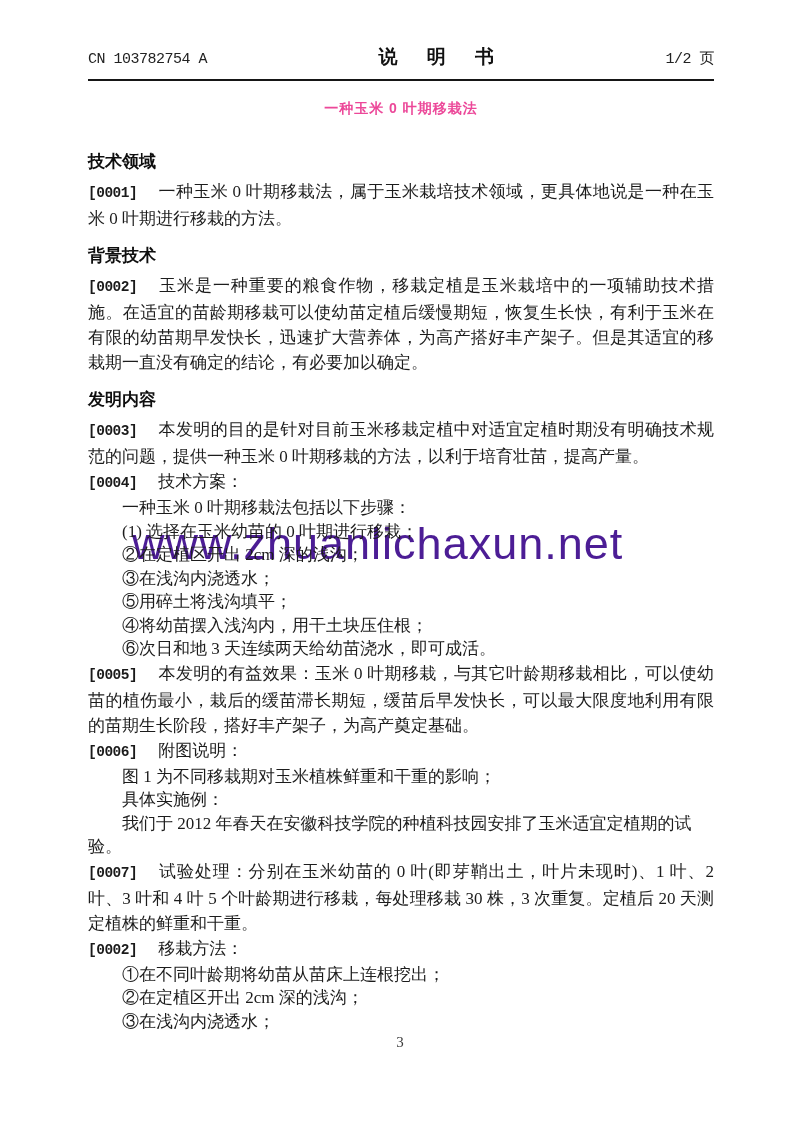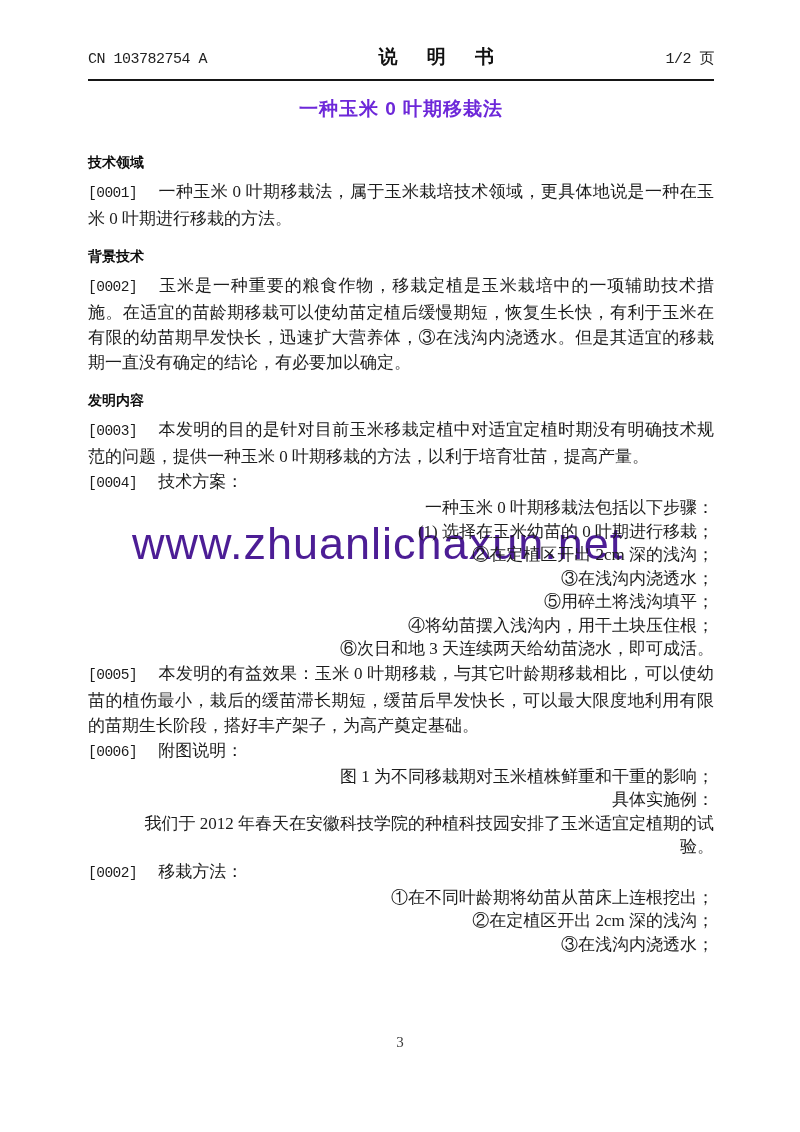--- a/index.html
+++ b/index.html
@@ -57,49 +57,50 @@
     position: absolute;
     left: 88px; top: 88px;
     width: 626px;
     font-size: 17px;
     line-height: 25px;
     text-align: justify;
     z-index: 1;
   }
   .doc-title {
     font-family: "Liberation Sans", sans-serif;
-    font-size: 19px;
+    font-size: 14px;
     font-weight: bold;
     text-align: center;
     letter-spacing: 1px;
-    color: #6d28d9;
+    color: #ec4899;
     margin: 8px 0 30px 0;
   }
   .section-heading {
-    font-family: Liberation Sans, sans-serif;
+    font-family: Liberation Mono, monospace;
     font-weight: bold;
-    font-size: 14px;
+    font-size: 17px;
     line-height: 23px;
     color: #0e0e0e;
     text-align: left;
     margin: 14px 0 5px 0;
   }
   .block { margin: 0; }
   .block.tagged { line-height: 25px; }
   .block.indent {
     line-height: 23.5px;
     text-indent: 34px;
-    text-align: right;
+    text-align: left;
   }
   .ptag {
     font-family: "Liberation Mono", "DejaVu Sans Mono", monospace;
     font-size: 14.5px;
     letter-spacing: -0.5px;
     padding-right: 21px;
     color: #1a1a1a;
+    font-weight: bold;
   }
   
   .page-footer {
     position: absolute;
     left: 0; top: 1034px;
     width: 100%;
     text-align: center;
     font-size: 15px;
     color: #3d3d3d;
     z-index: 1;
@@ -117,36 +118,37 @@
   </header>
 
   <div class="watermark">www.zhuanlichaxun.net</div>
 
   <main class="content">
     <h1 class="doc-title">一种玉米 0 叶期移栽法</h1>
 
   <div class="section-heading">技术领域</div>
       <div class="block tagged"><span class="ptag">[0001]</span><span>一种玉米 0 叶期移栽法，属于玉米栽培技术领域，更具体地说是一种在玉米 0 叶期进行移栽的方法。</span></div>
       <div class="section-heading">背景技术</div>
-      <div class="block tagged"><span class="ptag">[0002]</span><span>玉米是一种重要的粮食作物，移栽定植是玉米栽培中的一项辅助技术措施。在适宜的苗龄期移栽可以使幼苗定植后缓慢期短，恢复生长快，有利于玉米在有限的幼苗期早发快长，迅速扩大营养体，③在浅沟内浇透水。但是其适宜的移栽期一直没有确定的结论，有必要加以确定。</span></div>
+      <div class="block tagged"><span class="ptag">[0002]</span><span>玉米是一种重要的粮食作物，移栽定植是玉米栽培中的一项辅助技术措施。在适宜的苗龄期移栽可以使幼苗定植后缓慢期短，恢复生长快，有利于玉米在有限的幼苗期早发快长，迅速扩大营养体，为高产搭好丰产架子。但是其适宜的移栽期一直没有确定的结论，有必要加以确定。</span></div>
       <div class="section-heading">发明内容</div>
       <div class="block tagged"><span class="ptag">[0003]</span><span>本发明的目的是针对目前玉米移栽定植中对适宜定植时期没有明确技术规范的问题，提供一种玉米 0 叶期移栽的方法，以利于培育壮苗，提高产量。</span></div>
       <div class="block tagged"><span class="ptag">[0004]</span><span>技术方案：</span></div>
       <div class="block indent">一种玉米 0 叶期移栽法包括以下步骤：</div>
       <div class="block indent">(1) 选择在玉米幼苗的 0 叶期进行移栽；</div>
       <div class="block indent">②在定植区开出 2cm 深的浅沟；</div>
       <div class="block indent">③在浅沟内浇透水；</div>
       <div class="block indent">⑤用碎土将浅沟填平；</div>
       <div class="block indent">④将幼苗摆入浅沟内，用干土块压住根；</div>
       <div class="block indent">⑥次日和地 3 天连续两天给幼苗浇水，即可成活。</div>
       <div class="block tagged"><span class="ptag">[0005]</span><span>本发明的有益效果：玉米 0 叶期移栽，与其它叶龄期移栽相比，可以使幼苗的植伤最小，栽后的缓苗滞长期短，缓苗后早发快长，可以最大限度地利用有限的苗期生长阶段，搭好丰产架子，为高产奠定基础。</span></div>
       <div class="block tagged"><span class="ptag">[0006]</span><span>附图说明：</span></div>
       <div class="block indent">图 1 为不同移栽期对玉米植株鲜重和干重的影响；</div>
       <div class="block indent">具体实施例：</div>
       <div class="block indent">我们于 2012 年春天在安徽科技学院的种植科技园安排了玉米适宜定植期的试验。</div>
+      <div class="block tagged"><span class="ptag">[0007]</span><span>试验处理：分别在玉米幼苗的 0 叶(即芽鞘出土，叶片未现时)、1 叶、2 叶、3 叶和 4 叶 5 个叶龄期进行移栽，每处理移栽 30 株，3 次重复。定植后 20 天测定植株的鲜重和干重。</span></div>
       <div class="block tagged"><span class="ptag">[0002]</span><span>移栽方法：</span></div>
       <div class="block indent">①在不同叶龄期将幼苗从苗床上连根挖出；</div>
       <div class="block indent">②在定植区开出 2cm 深的浅沟；</div>
       <div class="block indent">③在浅沟内浇透水；</div>
     </main>
 
   <footer class="page-footer">
     <span>3</span>
   </footer>
 

